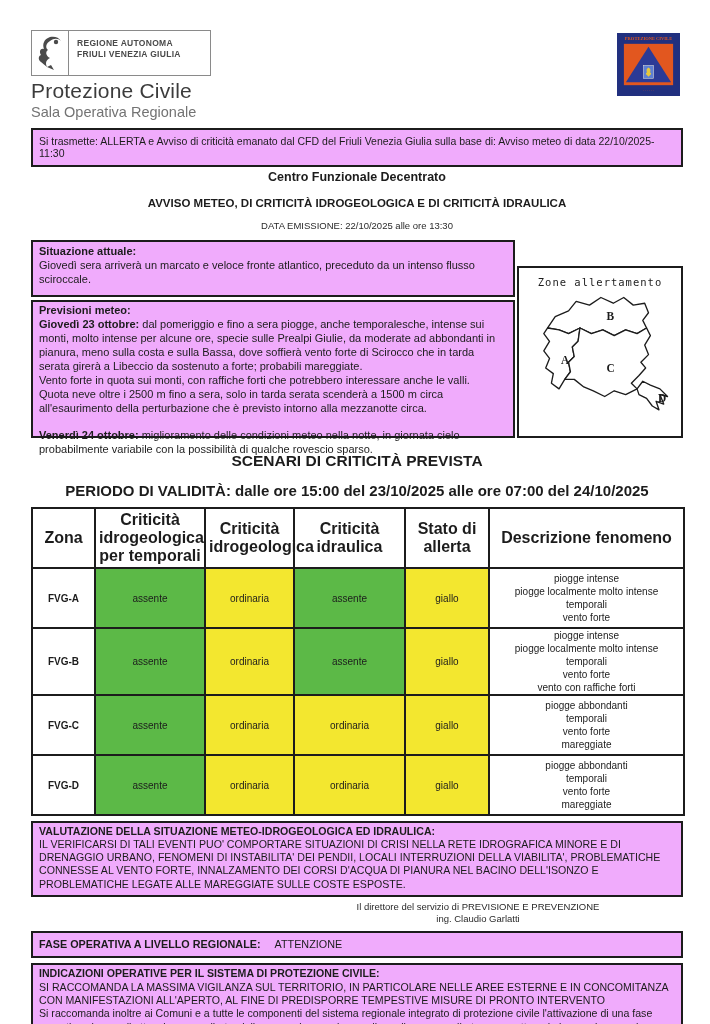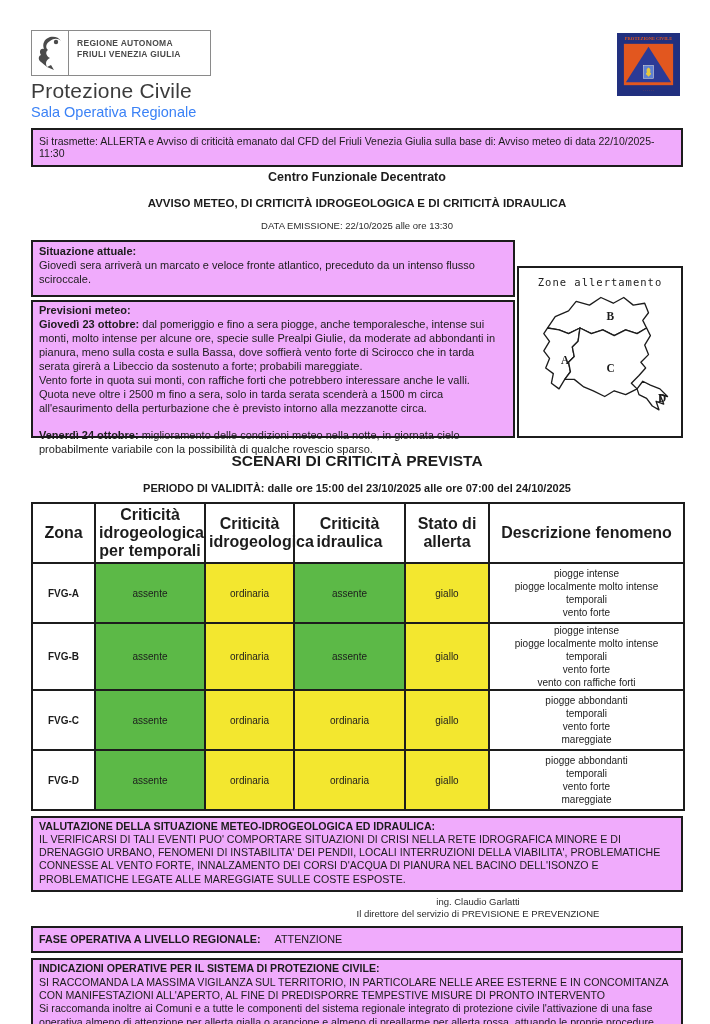--- a/index.html
+++ b/index.html
@@ -9,42 +9,42 @@
     box-sizing:border-box;padding:30px 27px 0 31px;
   }
   .content{width:652px;}
   
   .hdr{display:flex;align-items:flex-start;}
   .hdr-left{width:238px;flex:0 0 auto;}
   .region-badge{display:flex;border:1px solid #8a8a8a;width:178px;}
   .eagle-box{width:36px;height:44px;border-right:1px solid #8a8a8a;display:flex;align-items:center;justify-content:center;}
   .region-name{padding:7px 6px 0 8px;font-size:8.5px;font-weight:bold;letter-spacing:.3px;line-height:1.25;color:#4a4a4a;}
   .org-name{font-size:21px;color:#3c3c3c;margin-top:3px;letter-spacing:.2px;}
-  .org-sub{font-size:14.5px;color:#3b82f6;margin-top:1px;}
+  .org-sub{font-size:14.5px;color:#737373;margin-top:1px;}
   .hdr-center{flex:1;text-align:center;padding-top:22px;}
   .hdr-title{font-size:14.5px;font-weight:bold;line-height:1.45;}
   .hdr-right{flex:0 0 auto;width:66px;padding-top:3px;}
   
   .box{border:2px solid #1c1c1c;box-sizing:border-box;background:#f0abfc;}
   .transmittal{margin-top:8px;padding:5px 6px 6px 6px;font-size:10.5px;}
   .h-cfd{text-align:center;font-weight:bold;font-size:12.5px;margin-top:3px;}
   .h-avviso{text-align:center;font-weight:bold;font-size:11.5px;margin-top:13px;}
   .h-emiss{text-align:center;font-size:9.5px;margin-top:11px;color:#2a2a2a;}
   .two-col{display:flex;margin-top:9px;align-items:flex-end;}
   .col-left{width:484px;flex:0 0 auto;}
   .situazione{padding:2px 6px;font-size:11px;line-height:1.28;height:57px;}
   .previsioni{margin-top:3px;padding:2px 6px;font-size:11px;line-height:1.27;height:138px;}
   .box-title{font-weight:bold;}
   .pre-line{white-space:pre-line;}
   .spacer8{height:13px;}
   .map-box{margin-left:2px;width:166px;height:172px;border:2px solid #1c1c1c;box-sizing:border-box;}
   .map-title{text-align:center;font-size:10.5px;letter-spacing:1px;padding-top:8px;font-family:"DejaVu Sans Mono","Liberation Mono",monospace;}
   
   .h-scenari{text-align:center;font-weight:bold;font-size:15.5px;margin-top:14px;}
-  .h-periodo{text-align:center;font-weight:bold;font-size:11px;margin-top:12px;}
+  .h-periodo{text-align:center;font-weight:bold;font-size:15px;margin-top:12px;}
   table.crit{border-collapse:collapse;margin-top:8px;width:652px;table-layout:fixed;}
   table.crit th,table.crit td{border:2px solid #1c1c1c;box-sizing:border-box;}
   table.crit th{font-size:16px;font-weight:bold;height:46px;padding:2px 3px;text-align:center;}
   table.crit td{font-size:10px;text-align:center;height:60px;padding:0;}
   td.zona-cell{font-weight:bold;}
   td.desc-cell{text-align:left;font-size:9.5px;line-height:1.3;padding:3px 4px 3px 7px;vertical-align:middle;}
   
   .valutazione{margin-top:5px;padding:2px 6px 4px 6px;font-size:10.6px;line-height:1.24;}
   .firma{width:390px;margin-left:252px;margin-top:4px;text-align:center;font-size:9.5px;line-height:1.35;color:#2a2a2a;}
   .fase{margin-top:5px;padding:5px 6px 6px 6px;font-size:10.8px;}
@@ -210,22 +210,22 @@
       </tr>
     </tbody>
   </table>
 
   <div class="box valutazione">
     <div class="box-title">VALUTAZIONE DELLA SITUAZIONE METEO-IDROGEOLOGICA ED IDRAULICA:</div>
     <div>IL VERIFICARSI DI TALI EVENTI PUO' COMPORTARE SITUAZIONI DI CRISI NELLA RETE IDROGRAFICA MINORE E DI DRENAGGIO URBANO, FENOMENI DI INSTABILITA' DEI PENDII, LOCALI INTERRUZIONI DELLA VIABILITA', PROBLEMATICHE CONNESSE AL VENTO FORTE, INNALZAMENTO DEI CORSI D'ACQUA DI PIANURA NEL BACINO DELL'ISONZO E PROBLEMATICHE LEGATE ALLE MAREGGIATE SULLE COSTE ESPOSTE.</div>
   </div>
 
   <div class="firma">
+    <div>Il direttore del servizio di PREVISIONE E PREVENZIONE</div>
     <div>ing. Claudio Garlatti</div>
-    <div>Il direttore del servizio di PREVISIONE E PREVENZIONE</div>
   </div>
 
   <div class="box fase">
     <b>FASE OPERATIVA A LIVELLO REGIONALE:</b><span>ATTENZIONE</span>
   </div>
 
   <div class="box indicazioni">
     <div class="box-title">INDICAZIONI OPERATIVE PER IL SISTEMA DI PROTEZIONE CIVILE:</div>
     <div>SI RACCOMANDA LA MASSIMA VIGILANZA SUL TERRITORIO, IN PARTICOLARE NELLE AREE ESTERNE E IN CONCOMITANZA CON MANIFESTAZIONI ALL'APERTO, AL FINE DI PREDISPORRE TEMPESTIVE MISURE DI PRONTO INTERVENTO</div>
     <div>Si raccomanda inoltre ai Comuni e a tutte le componenti del sistema regionale integrato di protezione civile l'attivazione di una fase operativa almeno di attenzione per allerta gialla o arancione e almeno di preallarme per allerta rossa, attuando le proprie procedure corrispondenti agli scenari previsti.</div>

